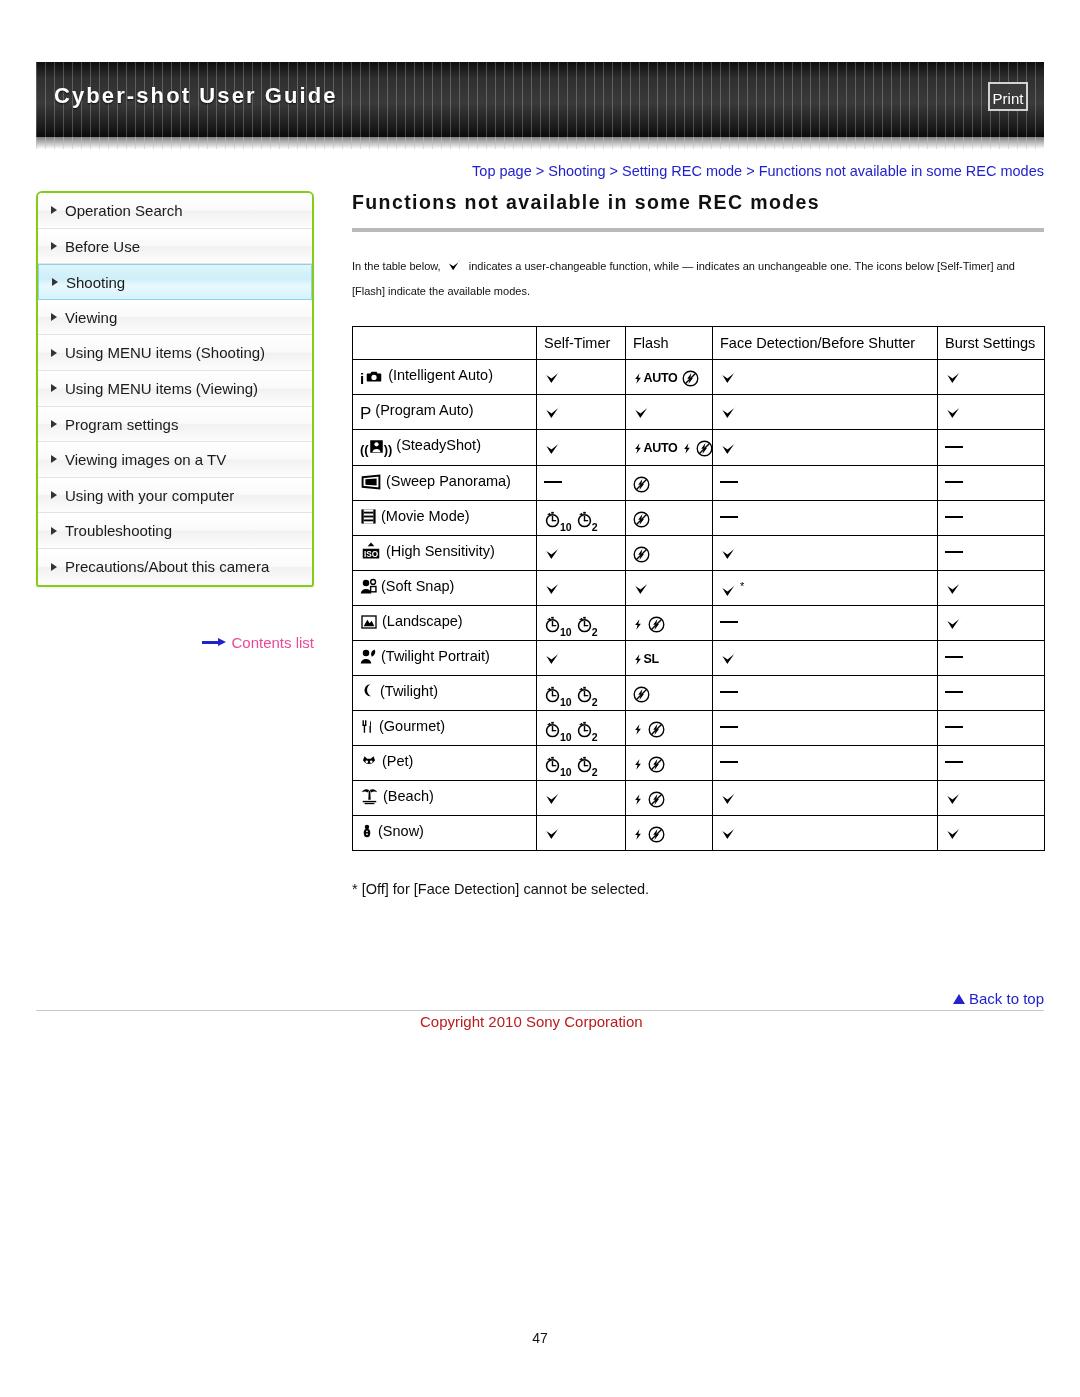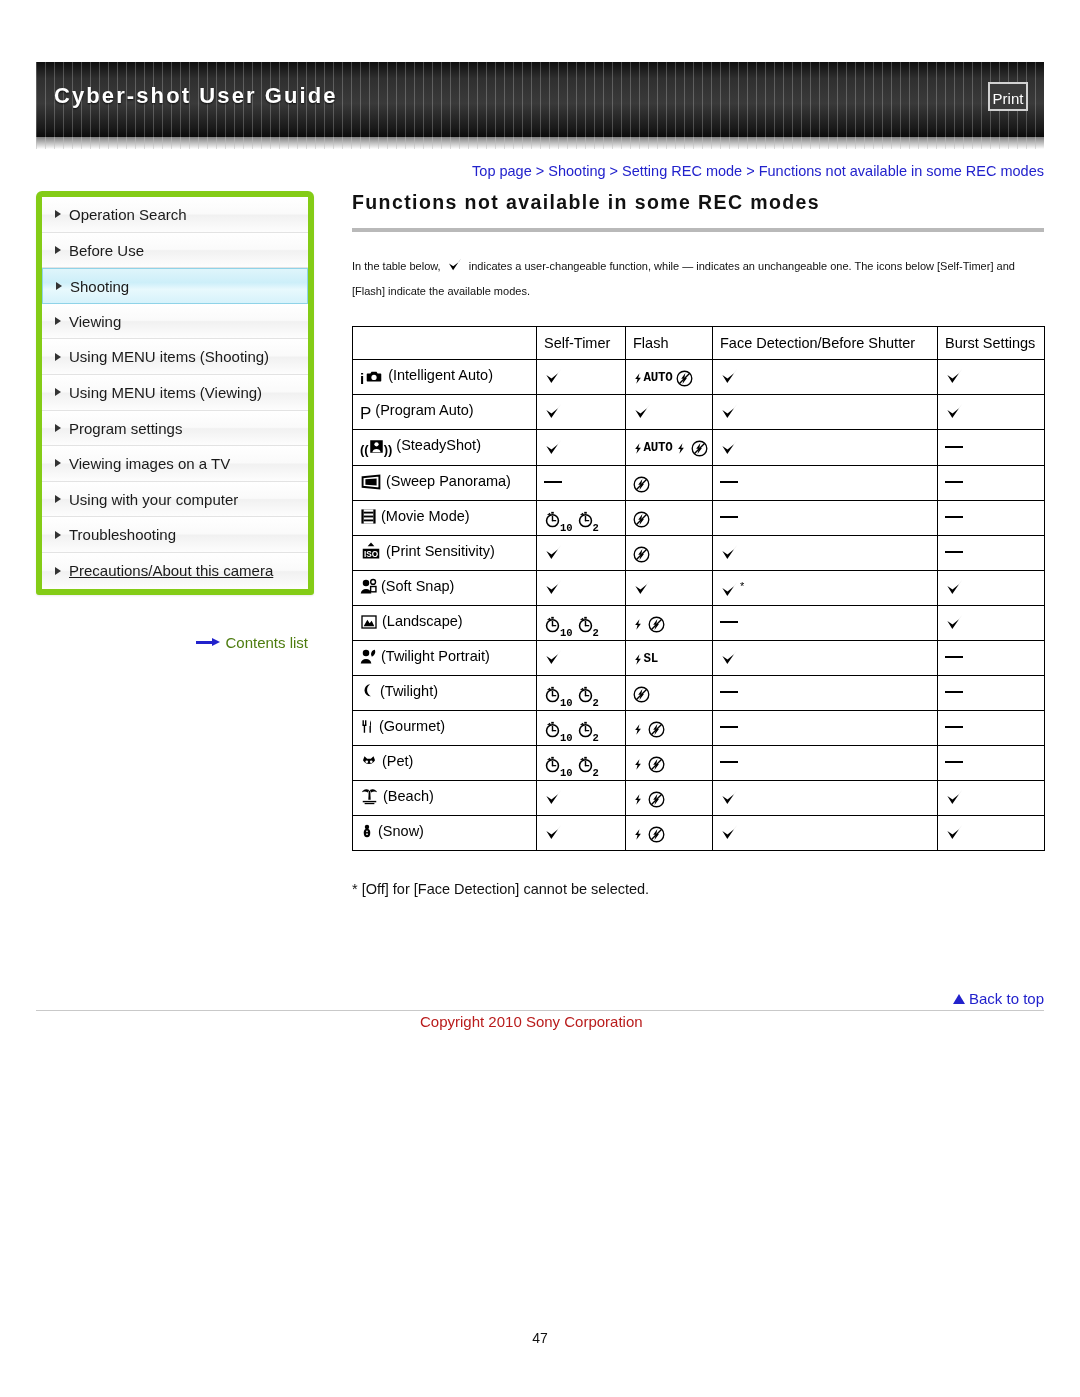--- a/index.html
+++ b/index.html
@@ -87,64 +87,64 @@
   .breadcrumb .crumb { color: #2222cc; cursor: pointer; }
   .breadcrumb .sep { color: #2222cc; }
 
   
   .sidebar {
     position: absolute;
     left: 36px;
     top: 191px;
     width: 278px;
     background: #fbfbfb;
-    border: 6px solid #84cc16;
+    border: 2px solid #84cc16;
     border-radius: 6px 6px 3px 3px;
     box-sizing: border-box;
     box-shadow: 0 1px 2px rgba(0,0,0,0.08);
     overflow: hidden;
   }
   .nav-item {
     position: relative;
     height: 35.6px;
     line-height: 35.6px;
     padding-left: 27px;
     font-size: 15px;
     color: #1a1a1a;
     border-bottom: 1px solid #e3e3e3;
     background: linear-gradient(180deg, #ffffff 0%, #fafafa 48%, #f1f1f1 52%, #fdfdfd 100%);
     cursor: pointer;
     white-space: nowrap;
     box-sizing: border-box;
   }
-  .nav-item:last-child { border-bottom: none; text-decoration: underline; }
+  .nav-item:last-child { border-bottom: none; }
   .nav-item .bullet {
     position: absolute;
     left: 13px;
     top: 50%;
     margin-top: -4px;
     width: 0; height: 0;
     border-left: 6px solid #333333;
     border-top: 4px solid transparent;
     border-bottom: 4px solid transparent;
   }
   .nav-item.active {
     background: linear-gradient(180deg, #dff5fb 0%, #cdeff9 40%, #e8f9fd 60%, #d6f2fb 100%);
     border: 1px solid #8fd3e8;
     border-left: 1px solid #8fd3e8;
     border-right: 1px solid #8fd3e8;
   }
   .contents-link {
     position: absolute;
-    left: 30px;
+    left: 36px;
     top: 634px;
     width: 278px;
     text-align: right;
     font-size: 15px;
-    color: #4d7c0f;
+    color: #ec4899;
     white-space: nowrap;
     cursor: pointer;
   }
   .arrow-right-icon {
     display: inline-block;
     position: relative;
     width: 24px;
     height: 9px;
     margin-right: 5px;
     vertical-align: 1px;
@@ -248,21 +248,21 @@
     background: #000;
     vertical-align: 5px;
   }
   .star {
     font-size: 11px;
     vertical-align: 5px;
     margin-left: 1px;
   }
 
   
-  .glyphgroup { display: inline-block; white-space: nowrap; line-height: 0; font-family: Liberation Mono, monospace; }
+  .glyphgroup { display: inline-block; white-space: nowrap; line-height: 0; }
   .glyphgroup > * { vertical-align: middle; }
   .gap { display: inline-block; width: 4px; }
 
   .footnote {
     margin-top: 30px;
     font-size: 14.5px;
     color: #111111;
   }
 
   .backtotop {
@@ -479,21 +479,21 @@
                 <line x1="4.6" y1="19.4" x2="19.4" y2="4.6" stroke="#000" stroke-width="1.9"></line>
               </svg></span></td>
           <td class="cellvalue"><span class="dash"></span></td>
           <td class="cellvalue"><span class="dash"></span></td>
         </tr>
         <tr>
           <td><span class="mode-icon"><svg viewBox="0 0 24 24" width="22" height="18">
                 <path d="M12 0.5 L16.5 5.5 L7.5 5.5 Z" fill="#000"></path>
                 <rect x="1" y="9" width="22" height="13" fill="#000"></rect>
                 <text x="12" y="19.6" font-size="11" font-family="Liberation Sans, sans-serif" font-weight="bold" fill="#fff" text-anchor="middle">ISO</text>
-              </svg></span><span class="mode-label">(Print Sensitivity)</span></td>
+              </svg></span><span class="mode-label">(High Sensitivity)</span></td>
           <td class="cellvalue"><span class="check"><svg viewBox="0 0 20 20" width="19" height="19">
                 <path d="M2.5 8.4 L7.7 16.8 L18 1.8 L15 6.4 L7.9 12.0 Z" fill="#000"></path>
               </svg></span></td>
           <td class="cellvalue"><span class="glyphgroup"><svg viewBox="0 0 24 24" width="17" height="17">
                 <circle cx="12" cy="12" r="10.3" fill="none" stroke="#000" stroke-width="1.9"></circle>
                 <path d="M13.2 4.2 L7.4 12.2 L10.9 12.2 L9.2 19.8 L15.4 11.2 L11.8 11.2 Z" fill="#000"></path>
                 <line x1="4.6" y1="19.4" x2="19.4" y2="4.6" stroke="#000" stroke-width="1.9"></line>
               </svg></span></td>
           <td class="cellvalue"><span class="check"><svg viewBox="0 0 20 20" width="19" height="19">
                 <path d="M2.5 8.4 L7.7 16.8 L18 1.8 L15 6.4 L7.9 12.0 Z" fill="#000"></path>

